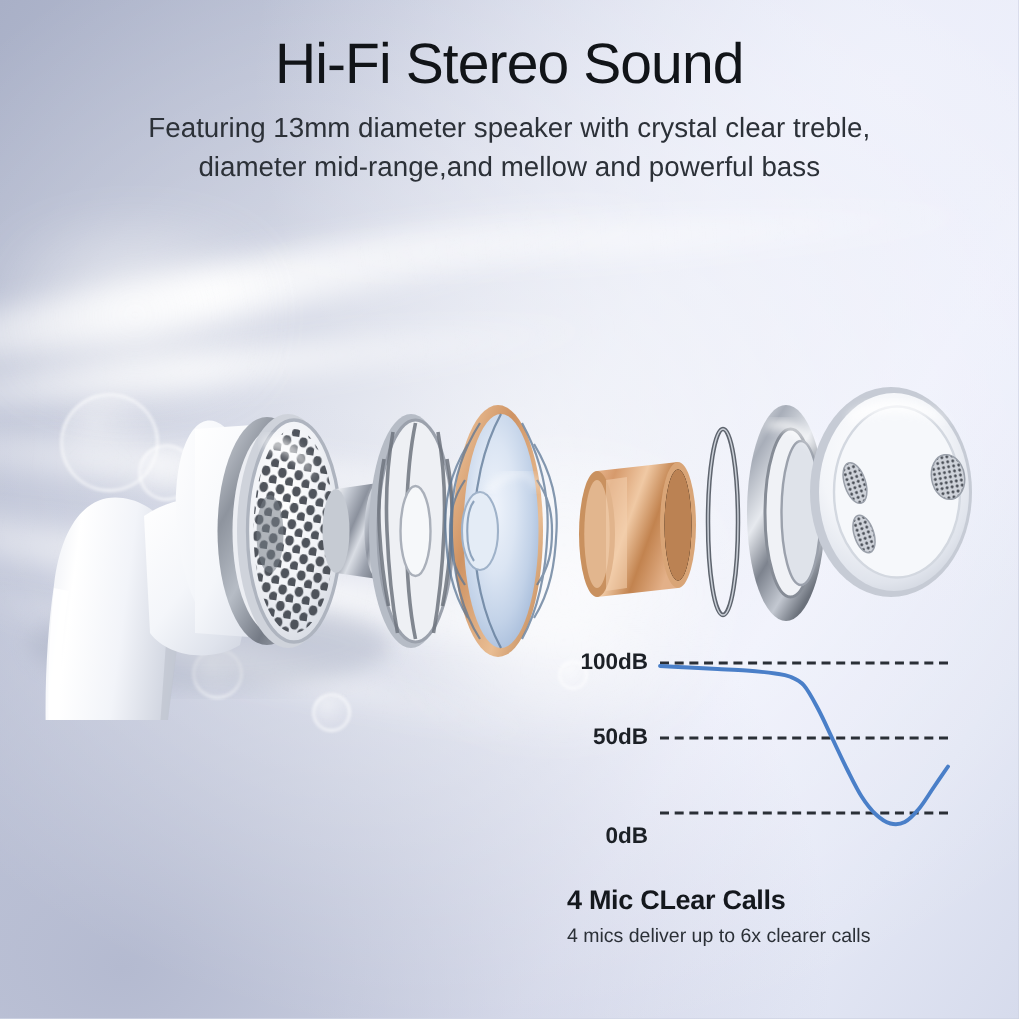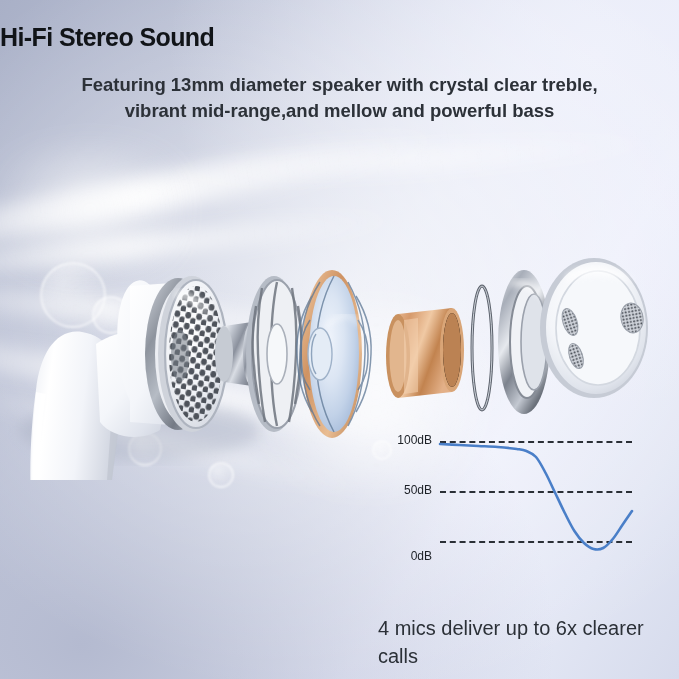--- a/index.html
+++ b/index.html
@@ -41,35 +41,35 @@
       background:linear-gradient(90deg,rgba(255,255,255,0),rgba(255,255,255,.55),rgba(255,255,255,0));
       transform:rotate(-4deg);}
   .bokeh{position:absolute;border-radius:50%;
       border:2px solid rgba(255,255,255,.55);
       background:radial-gradient(circle at 35% 30%, rgba(255,255,255,.42), rgba(255,255,255,.07) 70%);
       filter:blur(1.2px);}
   .glow{position:absolute;border-radius:50%;filter:blur(16px);
       background:radial-gradient(circle, rgba(255,255,255,.85), rgba(255,255,255,0) 70%);}
 
   
-  .title{position:absolute;left:0;right:0;top:24px;
-    font-size:25px;font-weight:bold;color:#111418;letter-spacing:-.6px;line-height:1.05;}
+  .title{position:absolute;left:0;right:0;top:24px;text-align:center;
+    font-size:38px;font-weight:normal;color:#111418;letter-spacing:-.6px;line-height:1.05;}
   .subtitle{position:absolute;left:0;right:0;top:72px;text-align:center;
-    font-size:18.5px;color:#2c3138;line-height:1.42;font-weight:bold;}
+    font-size:18.5px;color:#2c3138;line-height:1.42;}
   .subtitle span{display:block;}
 
   .feat-title{position:absolute;left:378px;top:590px;
     font-size:18px;font-weight:bold;color:#14181d;letter-spacing:-.2px;}
   .feat-desc{position:absolute;left:378px;top:615px;
-    font-size:20px;color:#2b3037;line-height:1.38;}
+    font-size:13px;color:#2b3037;line-height:1.38;}
   .feat-desc span{display:block;}
 
   
   .chart{position:absolute;left:360px;top:432px;width:290px;height:130px;}
-  .axis-label{position:absolute;font-size:12px;color:#1c2026;text-align:right;width:58px;left:14px;}
+  .axis-label{position:absolute;font-size:15px;color:#1c2026;text-align:right;width:58px;left:14px;font-weight:bold;}
   .gridline{position:absolute;left:80px;width:192px;height:0;
     border-top:2px dashed #2a2f36;}
   .chart svg{position:absolute;left:0;top:0;overflow:visible;}
 
   
   .part{position:absolute;}
 </style>
 </head>
 <body>
 
@@ -300,34 +300,35 @@
           <ellipse cx="632" cy="188" rx="11" ry="15" transform="rotate(-10 632 188)" fill="url(#micMesh)" stroke="#9aa0aa" stroke-width="1"></ellipse>
         </g>
         <path d="M 566 146 C 586 132 618 136 634 152 C 612 144 584 142 566 152 Z" fill="#ffffff" opacity=".85" filter="url(#blurSm)"></path>
       </g>
     </svg>
   </div>
 
   <div class="title">Hi-Fi Stereo Sound</div>
   <div class="subtitle">
     <span>Featuring 13mm diameter speaker with crystal clear treble,</span>
-    <span>vibrant mid-range,and mellow and powerful bass</span>
+    <span>diameter mid-range,and mellow and powerful bass</span>
   </div>
 
   <div class="chart">
     <div class="axis-label" style="top:1px;">100dB</div>
     <div class="axis-label" style="top:51px;">50dB</div>
     <div class="axis-label" style="top:101px;margin-top:16px;">0dB</div>
 
     <div class="gridline" style="top: 9px; border-top-color: rgb(42, 47, 54);"></div>
     <div class="gridline" style="top: 59px; border-top-color: rgb(42, 47, 54);"></div>
     <div class="gridline" style="top: 109px; border-top-color: rgb(42, 47, 54);"></div>
 
     <svg width="290" height="130" viewBox="0 0 290 130">
       <path id="curvePath" fill="none" stroke="#4a7fc8" stroke-width="2.6" stroke-linecap="round" stroke-linejoin="round" d="M 80.00 12.00 C 83.20 12.17, 92.80 12.67, 99.20 13.00 C 105.60 13.33, 112.00 13.67, 118.40 14.00 C 124.80 14.33, 131.20 14.50, 137.60 15.00 C 144.00 15.50, 152.00 16.33, 156.80 17.00 C 161.60 17.67, 163.20 17.67, 166.40 19.00 C 169.60 20.33, 172.80 21.33, 176.00 25.00 C 179.20 28.67, 182.40 35.00, 185.60 41.00 C 188.80 47.00, 192.00 54.33, 195.20 61.00 C 198.40 67.67, 201.60 74.67, 204.80 81.00 C 208.00 87.33, 211.20 94.00, 214.40 99.00 C 217.60 104.00, 220.80 108.00, 224.00 111.00 C 227.20 114.00, 230.40 116.17, 233.60 117.00 C 236.80 117.83, 240.00 117.67, 243.20 116.00 C 246.40 114.33, 249.60 110.83, 252.80 107.00 C 256.00 103.17, 259.20 97.67, 262.40 93.00 C 265.60 88.33, 270.40 81.33, 272.00 79.00"></path>
     </svg>
   </div>
 
+  <div class="feat-title">4 Mic CLear Calls</div>
   <div class="feat-desc">
     <span>4 mics deliver up to 6x clearer calls</span>
   </div>
 
 </div>
 
 </body></html>

